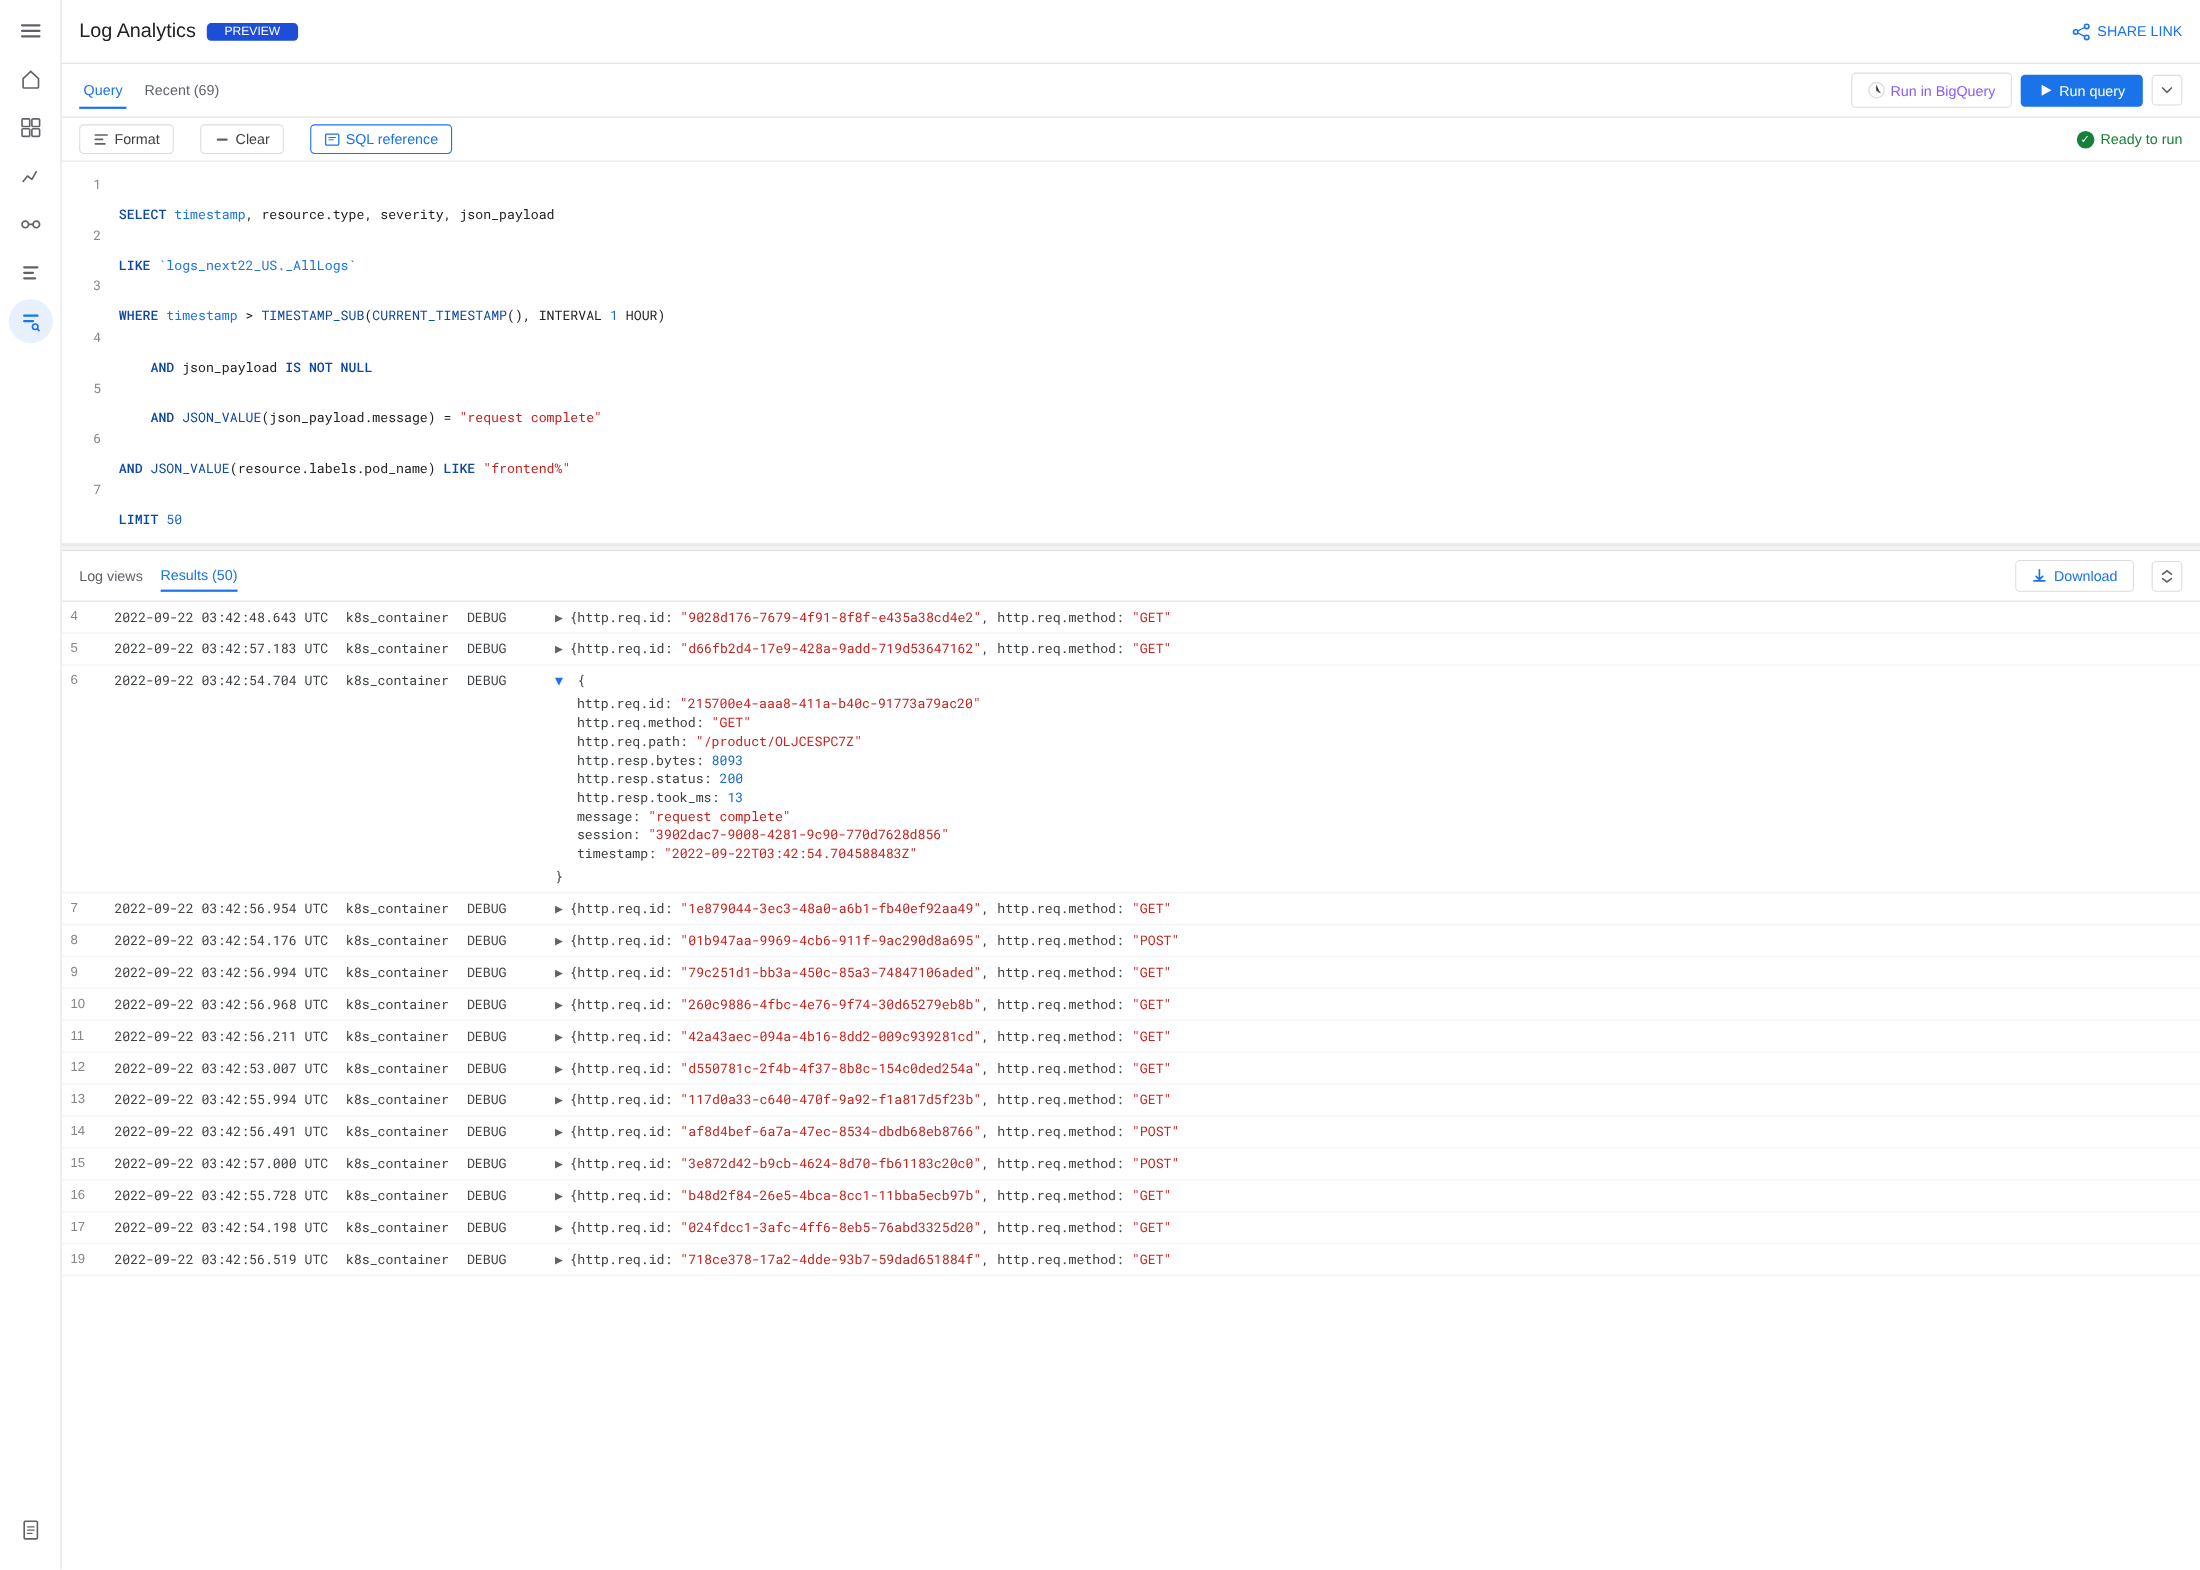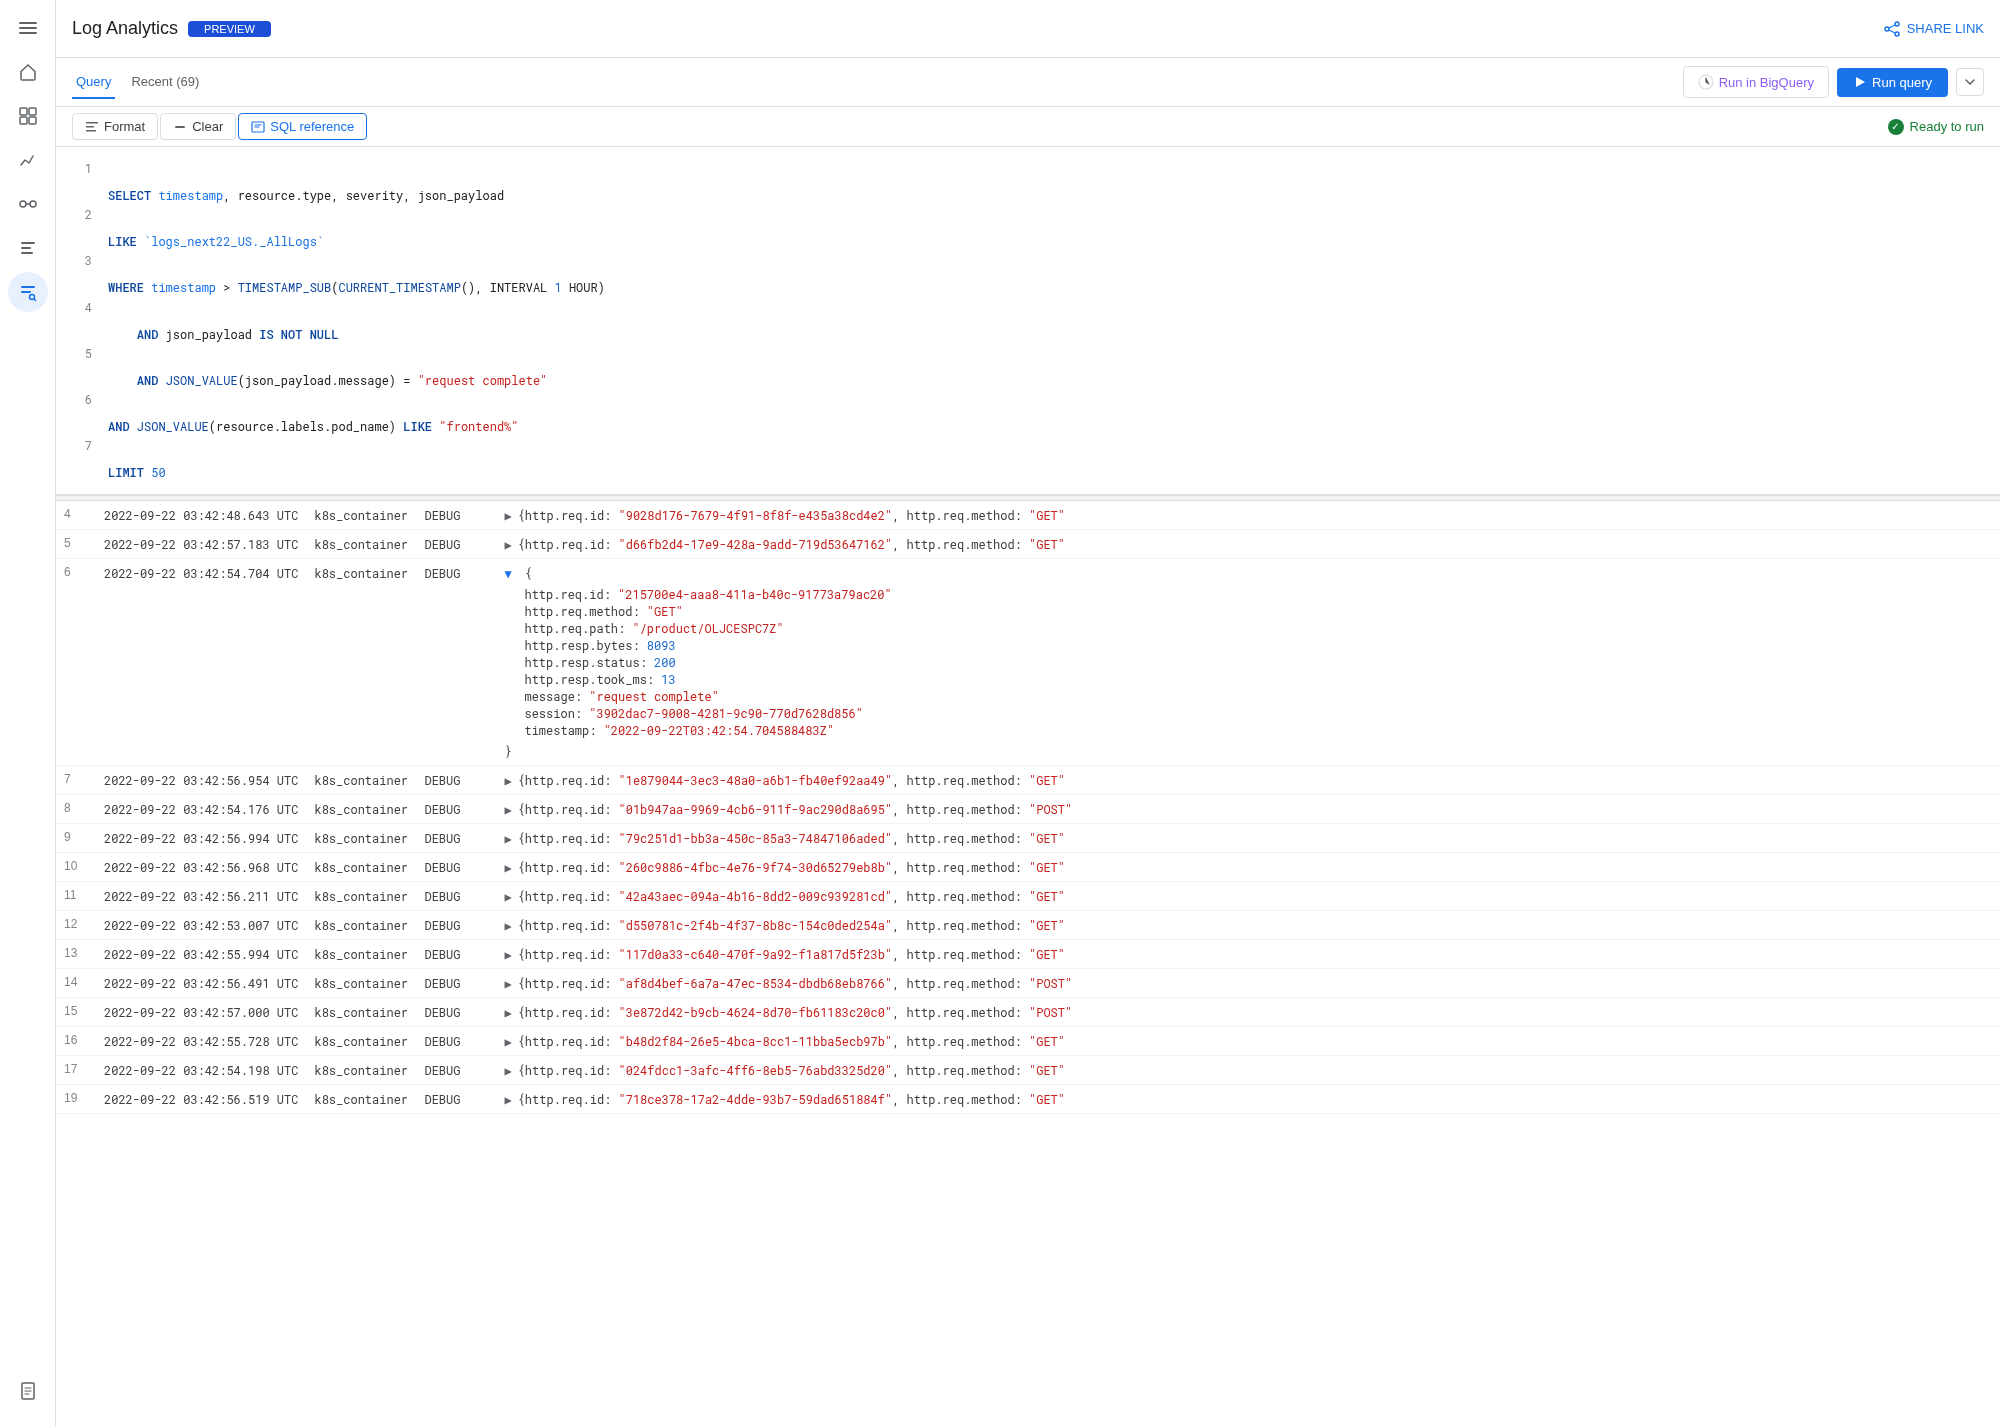--- a/index.html
+++ b/index.html
@@ -16,21 +16,21 @@
     
     .header { display: flex; align-items: center; padding: 0 16px; height: 58px; border-bottom: 1px solid #e0e0e0; }
     .header-title { font-size: 18px; font-weight: 400; color: #202124; }
     .header-preview-badge { background: #1d4ed8; color: #fff; font-size: 11px; font-weight: 500; padding: 2px 16px; border-radius: 4px; margin-left: 10px; text-transform: uppercase; }
     .header-spacer { flex: 1; }
     .share-link-btn { display: flex; align-items: center; gap: 6px; color: #1a73e8; font-size: 13px; font-weight: 500; cursor: pointer; border: none; background: none; }
     .tab { font-size: 13px; font-weight: 500; padding: 8px 4px; cursor: pointer; color: #5f6368; border-bottom: 2px solid transparent; margin-right: 12px; }
     .tab.active { color: #1a73e8; border-bottom: 2px solid #1a73e8; }
 
     
-    .query-toolbar { display: flex; align-items: center; padding: 6px 16px; border-bottom: 1px solid #e0e0e0; gap: 2px; justify-content: flex-end; }
+    .query-toolbar { display: flex; align-items: center; padding: 6px 16px; border-bottom: 1px solid #e0e0e0; gap: 24px; justify-content: flex-end; }
     .btn-outline { display: flex; align-items: center; gap: 5px; padding: 5px 12px; border: 1px solid #dadce0; border-radius: 4px; background: #fff; font-size: 13px; color: #3c4043; cursor: pointer; font-weight: 500; }
     .btn-blue-outline { display: flex; align-items: center; gap: 5px; padding: 5px 12px; border: 1px solid #1a73e8; border-radius: 4px; background: #fff; font-size: 13px; color: #1a73e8; cursor: pointer; font-weight: 500; }
     .btn-primary { display: flex; gap: 5px; padding: 7px 16px; border: none; border-radius: 4px; background: #1a73e8; font-size: 13px; color: #fff; cursor: pointer; font-weight: 500; }
     .btn-bigquery { display: flex; align-items: center; gap: 5px; padding: 7px 14px; border: 1px solid #dadce0; border-radius: 4px; background: #fff; font-size: 13px; color: #8b5cf6; cursor: pointer; font-weight: 500; }
     .ready-badge { display: flex; align-items: center; gap: 6px; font-size: 13px; color: #188038; font-weight: 500; }
     .ready-dot { width: 16px; height: 16px; background: #188038; border-radius: 50%; display: flex; align-items: center; justify-content: center; color: #fff; font-size: 10px; }
 
     
     .query-editor { padding: 12px 16px; font-family: 'Roboto Mono', 'Courier New', monospace; font-size: 12px; line-height: 1.6; background: #fff; border-bottom: 1px solid #e0e0e0; min-height: 170px; }
     .line { display: flex; }
@@ -238,20 +238,37 @@
     </div>
     <div class="line">
       <span class="line-num">7</span>
       <span class="plain"><span class="kw">LIMIT</span> <span class="json-num">50</span></span>
     </div>
   </div>
 
   <div class="section-divider"></div>
 
   <div class="results-area">
+    <div class="results-header">
+      <div class="results-tab">Log views</div>
+      <div class="results-tab active">Results (50)</div>
+      <div class="results-spacer"></div>
+      <button class="download-btn">
+        <svg width="14" height="14" viewBox="0 0 14 14">
+            <path d="M7 1v8M4 7l3 3 3-3" stroke="#1a73e8" stroke-width="1.5" stroke-linecap="round" stroke-linejoin="round" fill="none"></path>
+            <path d="M2 11h10" stroke="#1a73e8" stroke-width="1.5" stroke-linecap="round"></path>
+          </svg>
+        <span>Download</span>
+      </button>
+      <button class="chevron-btn">
+        <svg width="12" height="12" viewBox="0 0 12 12">
+            <path d="M2 4l4-3 4 3M2 8l4 3 4-3" stroke="#5f6368" stroke-width="1.5" fill="none" stroke-linecap="round"></path>
+          </svg>
+      </button>
+    </div>
 
     <div class="results-table-wrapper">
       <table>
         <tbody>
 
           <tr>
             <td class="row-num">4</td>
             <td class="timestamp">2022-09-22 03:42:48.643 UTC</td>
             <td class="resource">k8s_container</td>
             <td class="severity">DEBUG</td>

